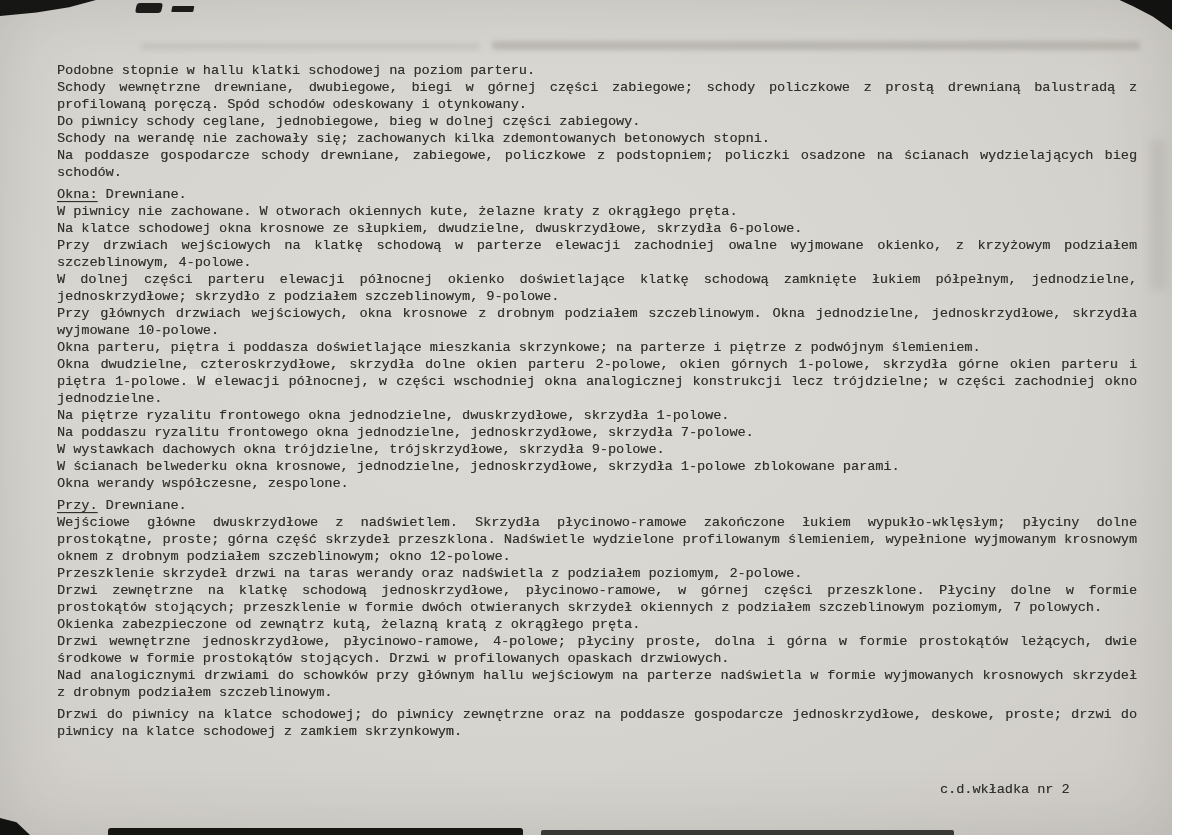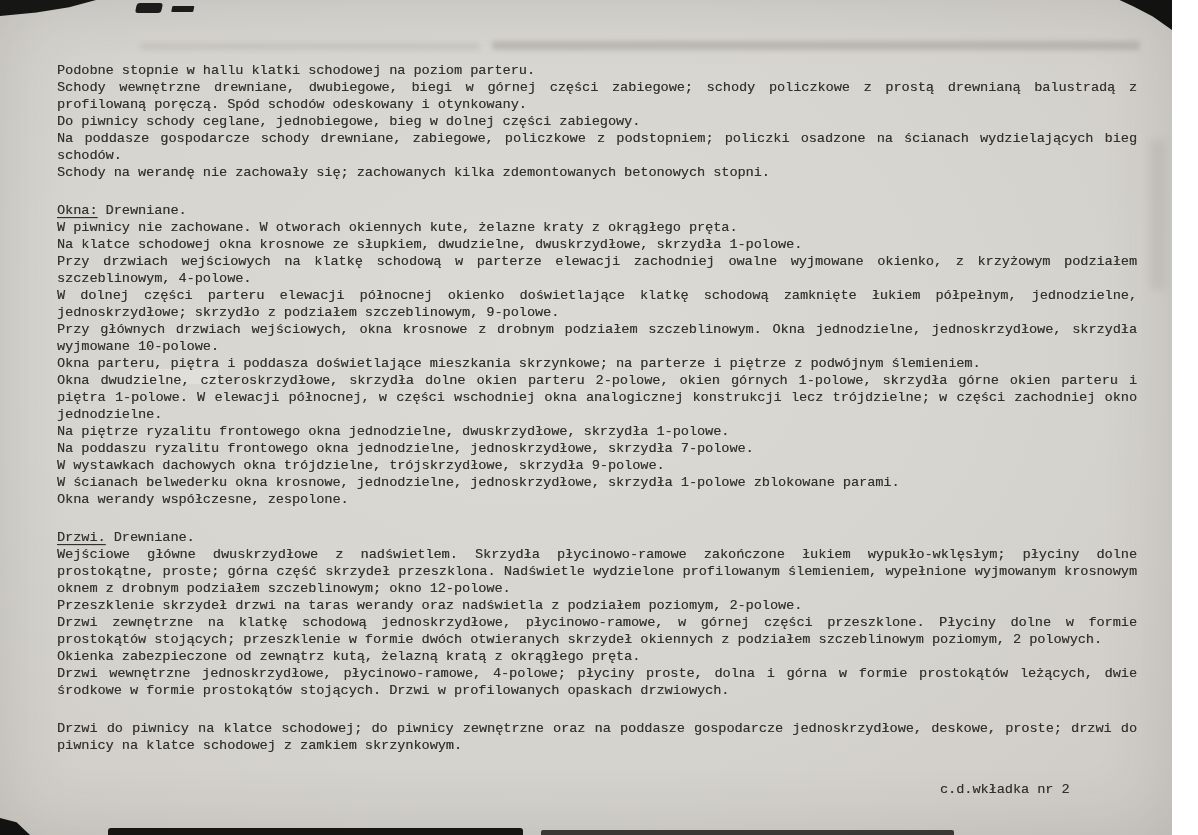--- a/index.html
+++ b/index.html
@@ -20,21 +20,21 @@
 
   .text-column {
     position:absolute;
     left:57px; top:62px; width:1080px;
     font-size:13.5px;
     line-height:17px;
     text-align:justify;
     text-shadow: 0.3px 0.3px 0.5px rgba(49,48,44,0.5);
   }
 
-  .section + .section { margin-top:21px; }
+  .section + .section { margin-top:5px; }
   .section.small-gap { }
 
   .heading .u {
     text-decoration: underline;
     text-underline-offset: 3px;
   }
 
   p.para { margin:0; }
 
   .footer-note {
@@ -103,45 +103,46 @@
   <div class="artifact a-right-smudge"></div>
   <div class="artifact a-bottom-left"></div>
   <div class="artifact a-bottom-line"></div>
   <div class="artifact a-correction"></div>
 
   <div class="text-column">
       <div class="section">
         <p class="para">Podobne stopnie w hallu klatki schodowej na poziom parteru.</p>
         <p class="para">Schody wewnętrzne drewniane, dwubiegowe, biegi w górnej części zabiegowe; schody policzkowe z prostą drewnianą balustradą z profilowaną poręczą. Spód schodów odeskowany i otynkowany.</p>
         <p class="para">Do piwnicy schody ceglane, jednobiegowe, bieg w dolnej części zabiegowy.</p>
+        <p class="para">Schody na werandę nie zachowały się; zachowanych kilka zdemontowanych betonowych stopni.</p>
         <p class="para">Na poddasze gospodarcze schody drewniane, zabiegowe, policzkowe z podstopniem; policzki osadzone na ścianach wydzielających bieg schodów.</p>
-        <p class="para">Schody na werandę nie zachowały się; zachowanych kilka zdemontowanych betonowych stopni.</p>
       </div>
       <div class="section">
         <div class="heading"><span class="u">Okna:</span><span> Drewniane.</span></div>
         <p class="para">W piwnicy nie zachowane. W otworach okiennych kute, żelazne kraty z okrągłego pręta.</p>
-        <p class="para">Na klatce schodowej okna krosnowe ze słupkiem, dwudzielne, dwuskrzydłowe, skrzydła 1-polowe.</p>
+        <p class="para">Na klatce schodowej okna krosnowe ze słupkiem, dwudzielne, dwuskrzydłowe, skrzydła 6-polowe.</p>
         <p class="para">Przy drzwiach wejściowych na klatkę schodową w parterze elewacji zachodniej owalne wyjmowane okienko, z krzyżowym podziałem szczeblinowym, 4-polowe.</p>
         <p class="para">W dolnej części parteru elewacji północnej okienko doświetlające klatkę schodową zamknięte łukiem półpełnym, jednodzielne, jednoskrzydłowe; skrzydło z podziałem szczeblinowym, 9-polowe.</p>
         <p class="para">Przy głównych drzwiach wejściowych, okna krosnowe z drobnym podziałem szczeblinowym. Okna jednodzielne, jednoskrzydłowe, skrzydła wyjmowane 10-polowe.</p>
         <p class="para">Okna parteru, piętra i poddasza doświetlające mieszkania skrzynkowe; na parterze i piętrze z podwójnym ślemieniem.</p>
         <p class="para">Okna dwudzielne, czteroskrzydłowe, skrzydła dolne okien parteru 2-polowe, okien górnych 1-polowe, skrzydła górne okien parteru i piętra 1-polowe. W elewacji północnej, w części wschodniej okna analogicznej konstrukcji lecz trójdzielne; w części zachodniej okno jednodzielne.</p>
         <p class="para">Na piętrze ryzalitu frontowego okna jednodzielne, dwuskrzydłowe, skrzydła 1-polowe.</p>
         <p class="para">Na poddaszu ryzalitu frontowego okna jednodzielne, jednoskrzydłowe, skrzydła 7-polowe.</p>
         <p class="para">W wystawkach dachowych okna trójdzielne, trójskrzydłowe, skrzydła 9-polowe.</p>
         <p class="para">W ścianach belwederku okna krosnowe, jednodzielne, jednoskrzydłowe, skrzydła 1-polowe zblokowane parami.</p>
         <p class="para">Okna werandy współczesne, zespolone.</p>
       </div>
       <div class="section">
-        <div class="heading"><span class="u">Drzwi.</span><span> Drewniane.</span></div>
+        <div class="heading"><span class="u">Przy.</span><span> Drewniane.</span></div>
         <p class="para">Wejściowe główne dwuskrzydłowe z nadświetlem. Skrzydła płycinowo-ramowe zakończone łukiem wypukło-wklęsłym; płyciny dolne prostokątne, proste; górna część skrzydeł przeszklona. Nadświetle wydzielone profilowanym ślemieniem, wypełnione wyjmowanym krosnowym oknem z drobnym podziałem szczeblinowym; okno 12-polowe.</p>
         <p class="para">Przeszklenie skrzydeł drzwi na taras werandy oraz nadświetla z podziałem poziomym, 2-polowe.</p>
-        <p class="para">Drzwi zewnętrzne na klatkę schodową jednoskrzydłowe, płycinowo-ramowe, w górnej części przeszklone. Płyciny dolne w formie prostokątów stojących; przeszklenie w formie dwóch otwieranych skrzydeł okiennych z podziałem szczeblinowym poziomym, 2 polowych.</p>
+        <p class="para">Drzwi zewnętrzne na klatkę schodową jednoskrzydłowe, płycinowo-ramowe, w górnej części przeszklone. Płyciny dolne w formie prostokątów stojących; przeszklenie w formie dwóch otwieranych skrzydeł okiennych z podziałem szczeblinowym poziomym, 7 polowych.</p>
         <p class="para">Okienka zabezpieczone od zewnątrz kutą, żelazną kratą z okrągłego pręta.</p>
         <p class="para">Drzwi wewnętrzne jednoskrzydłowe, płycinowo-ramowe, 4-polowe; płyciny proste, dolna i górna w formie prostokątów leżących, dwie środkowe w formie prostokątów stojących. Drzwi w profilowanych opaskach drzwiowych.</p>
+        <p class="para">Nad analogicznymi drzwiami do schowków przy głównym hallu wejściowym na parterze nadświetla w formie wyjmowanych krosnowych skrzydeł z drobnym podziałem szczeblinowym.</p>
       </div>
       <div class="section small-gap">
         <p class="para">Drzwi do piwnicy na klatce schodowej; do piwnicy zewnętrzne oraz na poddasze gospodarcze jednoskrzydłowe, deskowe, proste; drzwi do piwnicy na klatce schodowej z zamkiem skrzynkowym.</p>
       </div>
     </div>
 
   <div class="footer-note">c.d.wkładka nr 2</div>
 
 </div>
 

